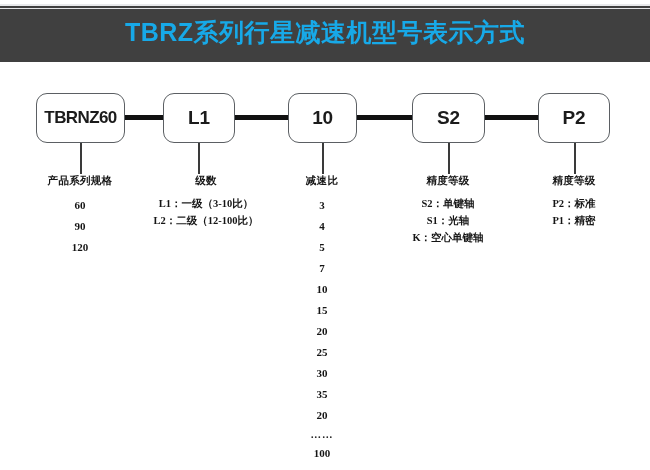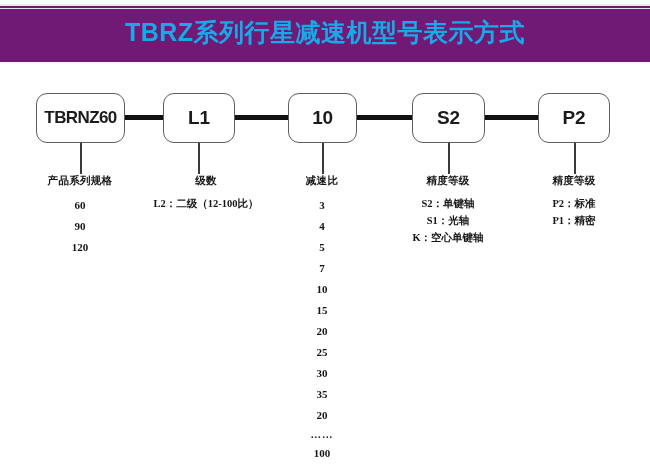--- a/index.html
+++ b/index.html
@@ -15,21 +15,21 @@
     position: relative;
   }
 
   
   .header-band {
     position: absolute;
     left: 0;
     top: 0;
     width: 650px;
     height: 62px;
-    background: #701a75;
+    background: #404040;
     overflow: hidden;
   }
   .header-band .strip-top {
     position: absolute;
     left: 0; top: 0;
     width: 650px; height: 4px;
     background: #ffffff;
   }
   .header-band .strip-line1 {
     position: absolute;
@@ -172,20 +172,21 @@
 
   <div class="column" style="left:10px; top:112px; width:140px;">
     <div class="col-head">产品系列规格</div>
     <div class="col-item num">60</div>
     <div class="col-item num">90</div>
     <div class="col-item num">120</div>
   </div>
 
   <div class="column" style="left:136px; top:112px; width:140px;">
     <div class="col-head">级数</div>
+    <div class="col-item">L1：一级（3-10比）</div>
     <div class="col-item">L2：二级（12-100比）</div>
   </div>
 
   <div class="column" style="left:262px; top:112px; width:120px;">
     <div class="col-head">减速比</div>
     <div class="col-item num">3</div>
     <div class="col-item num">4</div>
     <div class="col-item num">5</div>
     <div class="col-item num">7</div>
     <div class="col-item num">10</div>

